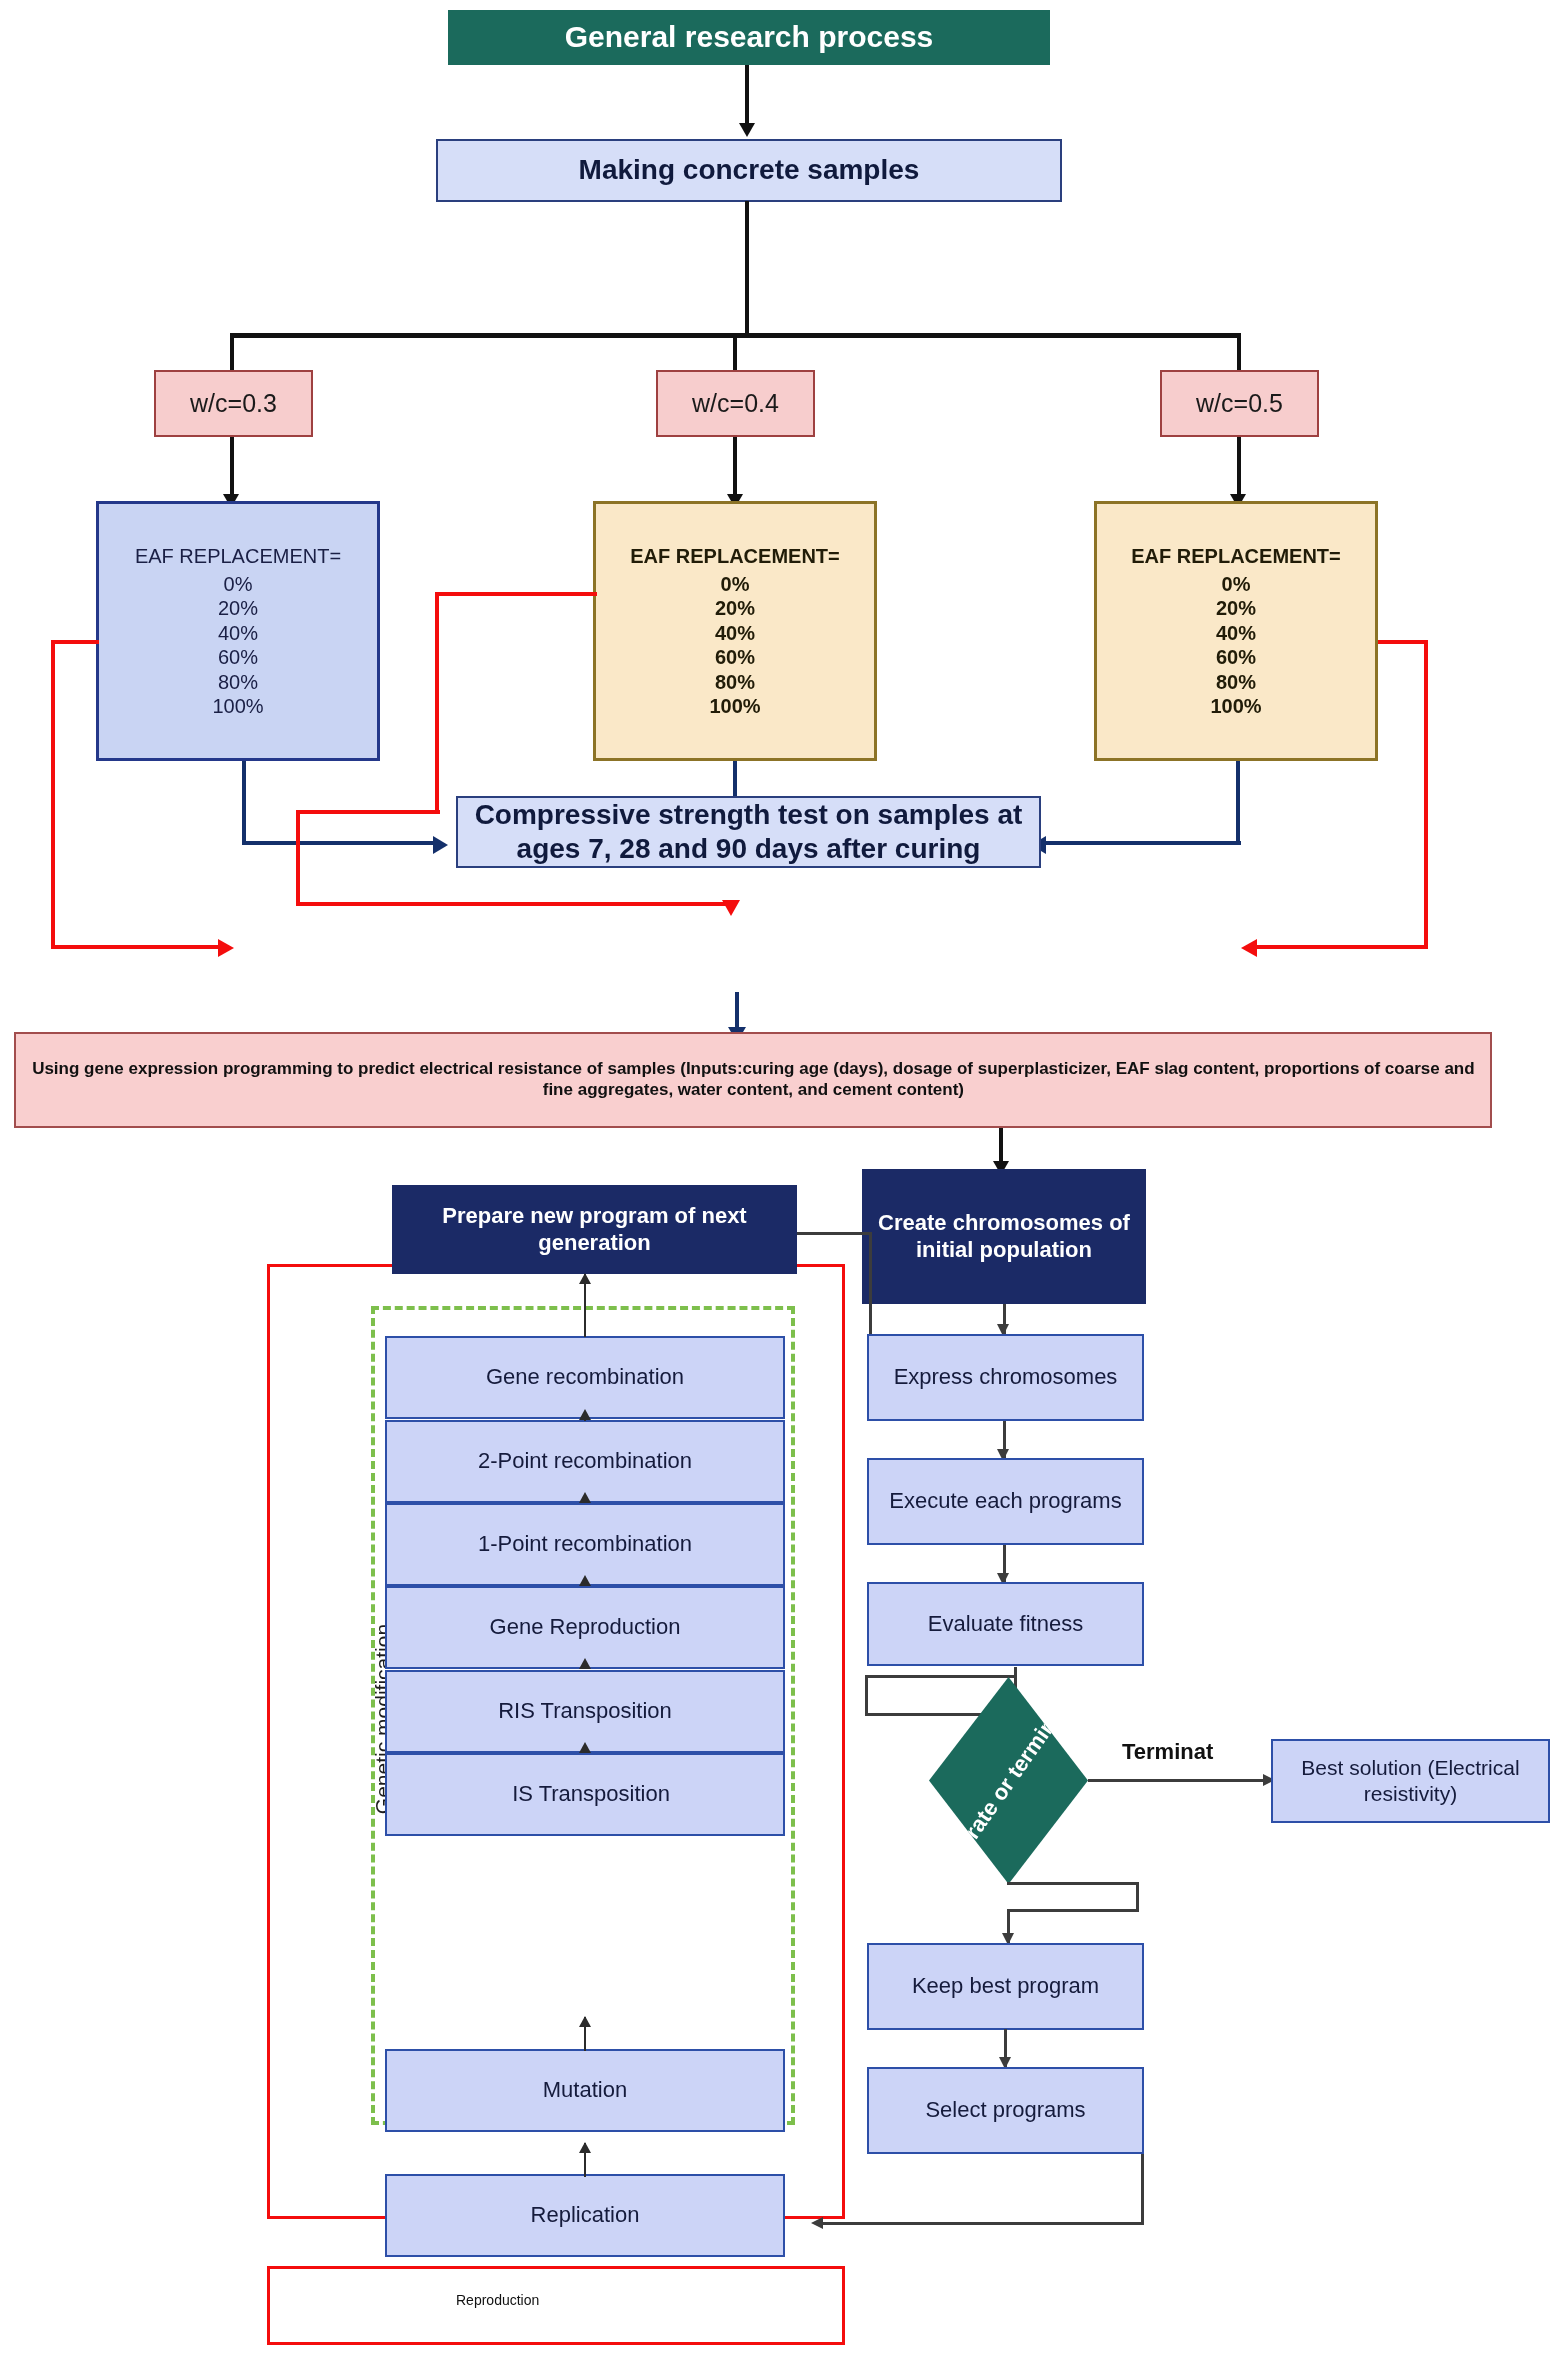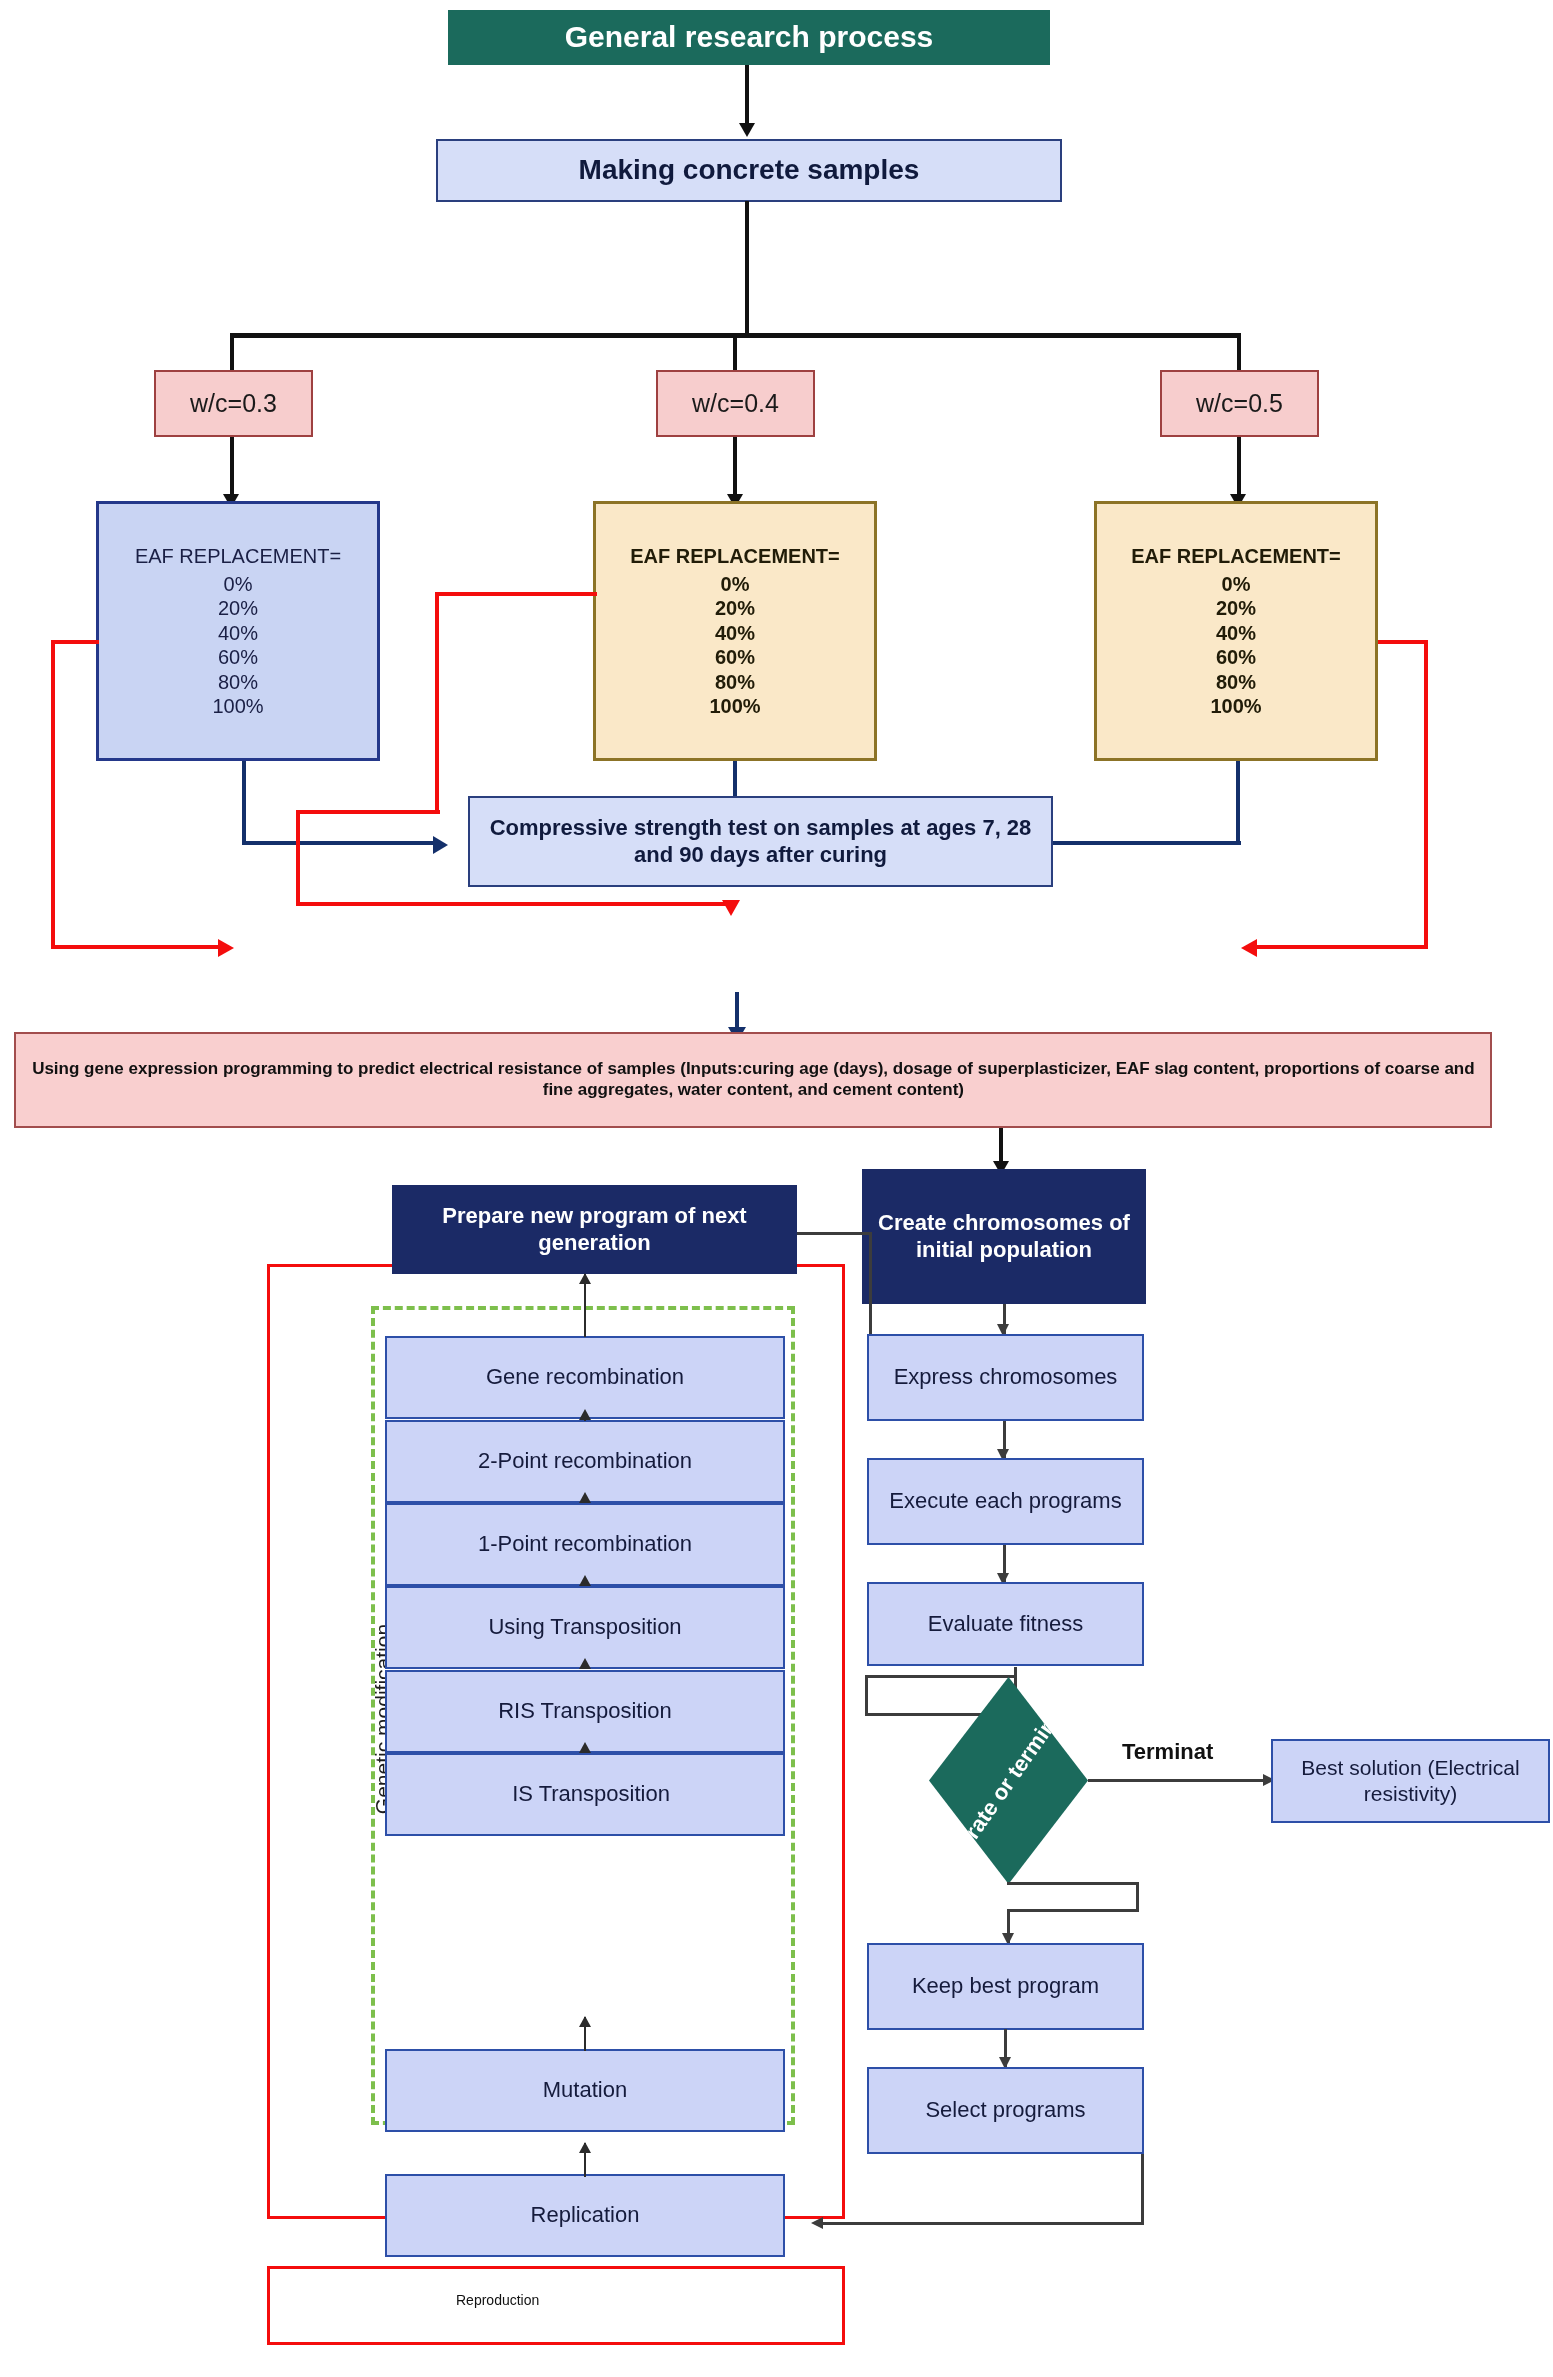--- a/index.html
+++ b/index.html
@@ -136,21 +136,21 @@
   <div class="ln navyln" style="left:242px;top:841px;width:195px;height:4.3px;"></div>
   <div class="arw nright" style="left:433px;top:836px;"></div>
 
   <div class="ln navyln" style="left:733px;top:761px;width:4.3px;height:57px;"></div>
   <div class="arw ndown" style="left:726px;top:807px;"></div>
 
   <div class="ln navyln" style="left:1236px;top:761px;width:4.3px;height:84px;"></div>
   <div class="ln navyln" style="left:1045px;top:841px;width:196px;height:4.3px;"></div>
   <div class="arw nleft" style="left:1031px;top:836px;"></div>
 
-  <div class="node lightblue-b" style="left:468px;top:796px;width:585px;height:91px;font-size:22px;">
+  <div class="node lightblue-b" style="left:456px;top:796px;width:585px;height:72px;font-size:28px;">
     <span>Compressive strength test on samples at ages 7, 28 and 90 days after curing</span>
   </div>
 
   <div class="ln redln" style="left:435px;top:592px;width:162px;height:4.3px;"></div>
   <div class="ln redln" style="left:435px;top:592px;width:4.3px;height:222px;"></div>
   <div class="ln redln" style="left:296px;top:810px;width:144px;height:4.3px;"></div>
   <div class="ln redln" style="left:296px;top:810px;width:4.3px;height:96px;"></div>
   <div class="ln redln" style="left:296px;top:902px;width:436px;height:4.3px;"></div>
   <div class="arw rdown" style="left:722px;top:900px;"></div>
 
@@ -268,21 +268,21 @@
   </div>
   <div class="ln" style="left:584px;top:1419px;width:2.4px;height:2.4px;background:#2b2b2b;"></div>
   <div class="arw sup" style="left:579px;top:1409px;"></div>
 
   <div class="node opbox" style="left:385px;top:1503px;width:400px;height:83px;font-size:22px;">
     <span>1-Point recombination</span>
   </div>
   <div class="arw sup" style="left:579px;top:1492px;"></div>
 
   <div class="node opbox" style="left:385px;top:1586px;width:400px;height:83px;font-size:22px;">
-    <span>Using Transposition</span>
+    <span>Gene Reproduction</span>
   </div>
   <div class="arw sup" style="left:579px;top:1575px;"></div>
 
   <div class="node opbox" style="left:385px;top:1670px;width:400px;height:83px;font-size:22px;">
     <span>RIS Transposition</span>
   </div>
   <div class="arw sup" style="left:579px;top:1658px;"></div>
 
   <div class="node opbox" style="left:385px;top:1753px;width:400px;height:83px;font-size:22px;padding-left:12px;">
     <span>IS Transposition</span>

